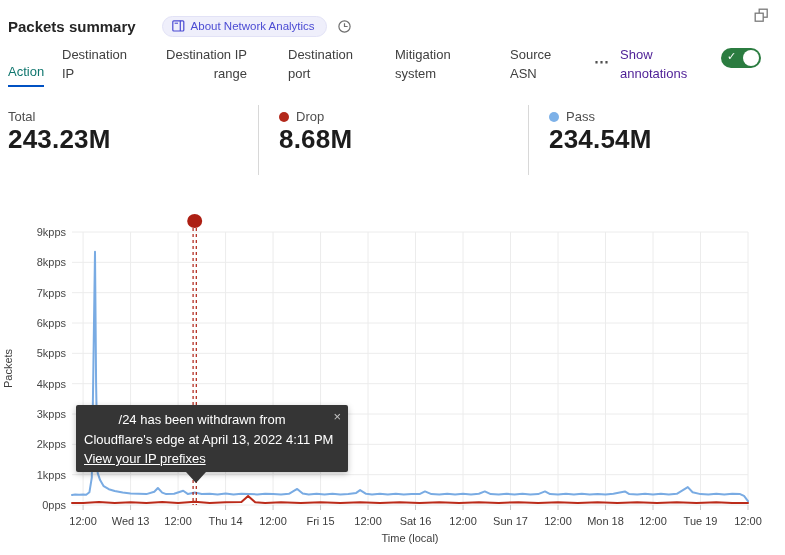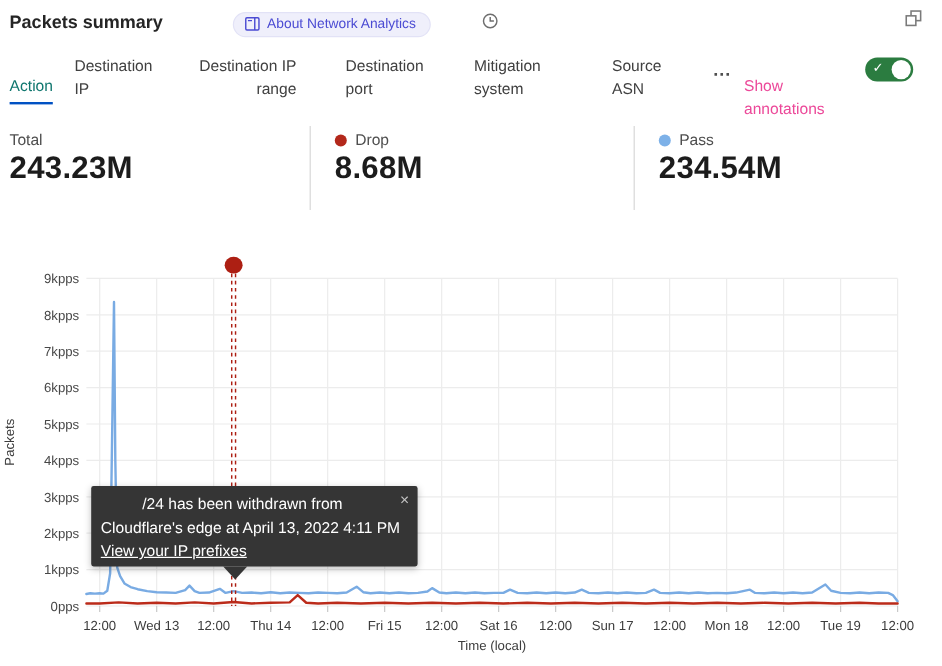--- a/index.html
+++ b/index.html
@@ -3,37 +3,37 @@
 <meta charset="utf-8">
 <style>
   * { box-sizing: border-box; margin: 0; padding: 0; }
   html,body { background:#fff; }
   body {
     width:785px; height:555px; overflow:hidden;
     font-family:"Liberation Sans", sans-serif;
     color:#262626; position:relative;
   }
   
-  .hdr { height:42px; padding:10px 10px 0 8px; display:flex; align-items:flex-start; position:relative;gap:32px; }
+  .hdr { height:42px; padding:10px 10px 0 8px; display:flex; align-items:center; position:relative; }
   .hdr-title { font-size:15px; font-weight:bold; color:#252525; }
   .badge {
     margin-left:26px; display:inline-flex; align-items:center; gap:6px;
     background:#efeffb; border:1px solid #e2e2f6; color:#4b4bd3;
     font-size:11.5px; padding:3px 11px 4px 9px; border-radius:12px; cursor:pointer;
   }
   .clock { margin-left:10px; display:inline-flex; }
   .expand { position:absolute; right:16px; top:8px; display:inline-flex; cursor:pointer; }
   
   .tabs { height:48px; padding:4px 8px 0 8px; display:flex; align-items:flex-start; font-size:13px; }
   .tab { color:#404040; line-height:1.45; cursor:pointer; }
   .tab .lbl { display:inline-block; }
   .tab.active { color:#0f766e;margin-top:17px; }
   .tab.active .lbl { border-bottom:2px solid #0051c3; padding-bottom:3px; }
   .tabs-more { font-size:15px; font-weight:bold; color:#4f4f4f; margin-top:7px; letter-spacing:1px; cursor:pointer; }
-  .show-ann { color:#ec4899; line-height:1.45; width:80px;margin-top:17px; }
+  .show-ann { color:#4c1d95; line-height:1.45; width:80px; }
   .toggle {
     margin-left:auto; margin-right:16px; margin-top:2px;
     width:40px; height:20px; border-radius:10px; background:#2b7c40;
     position:relative; flex:none; cursor:pointer;
   }
   .toggle .knob { position:absolute; right:2px; top:2px; width:16px; height:16px; border-radius:50%; background:#fff; }
   .toggle .chk { position:absolute; left:6px; top:2px; color:#fff; font-size:11px; }
   
   .stats { margin-top:15px; height:70px; display:flex; }
   .stat { padding:4px 0 0 20px; }

